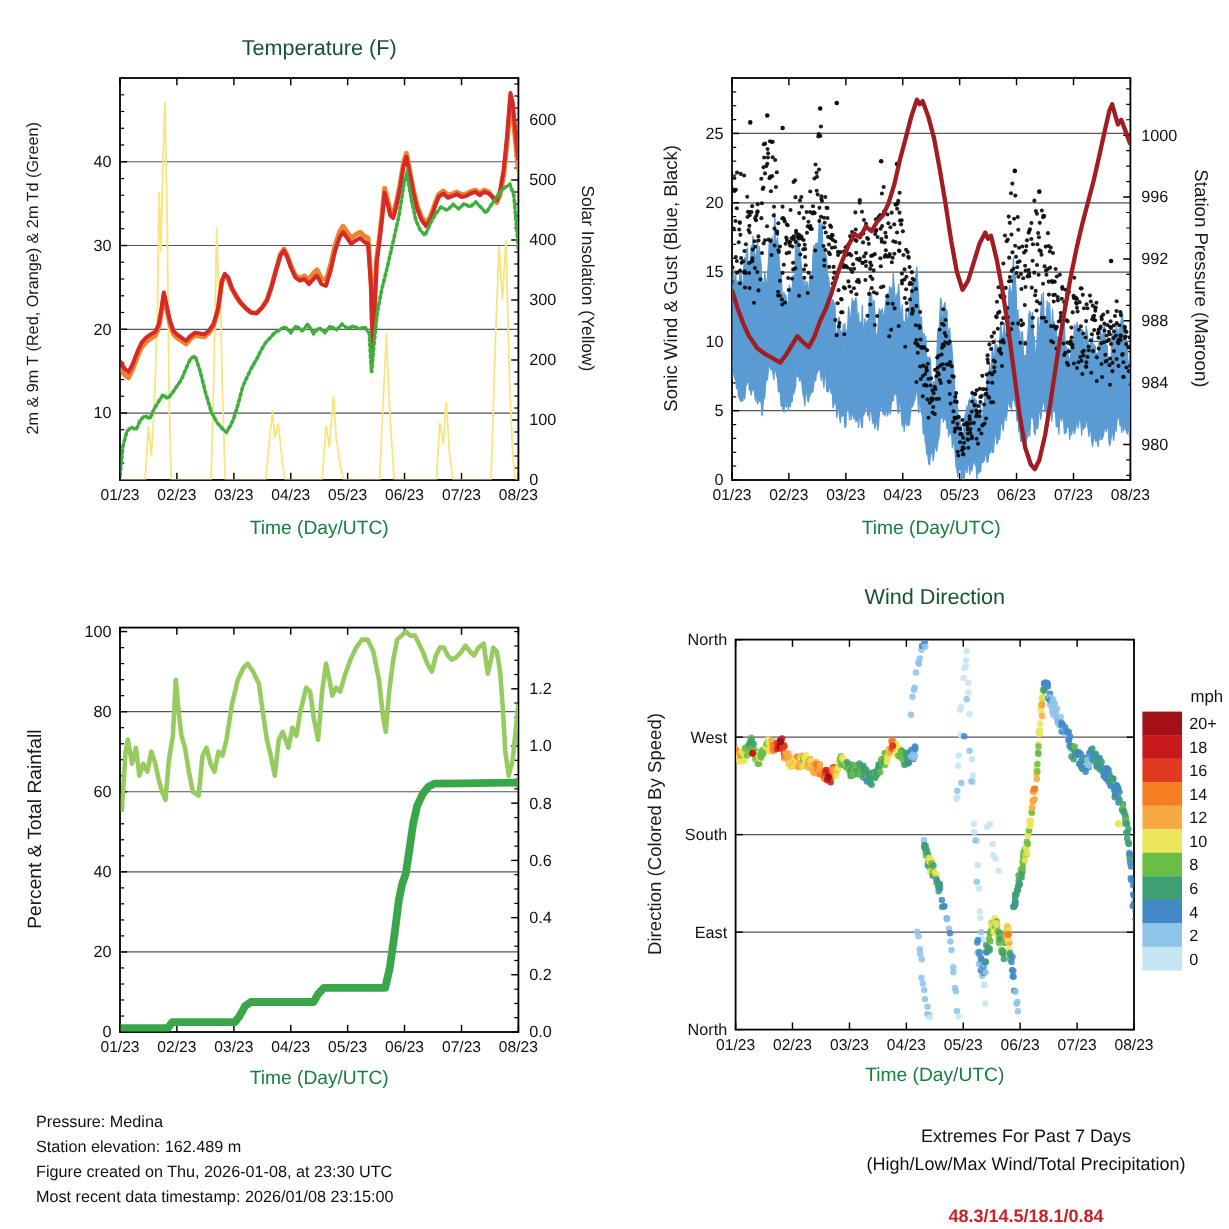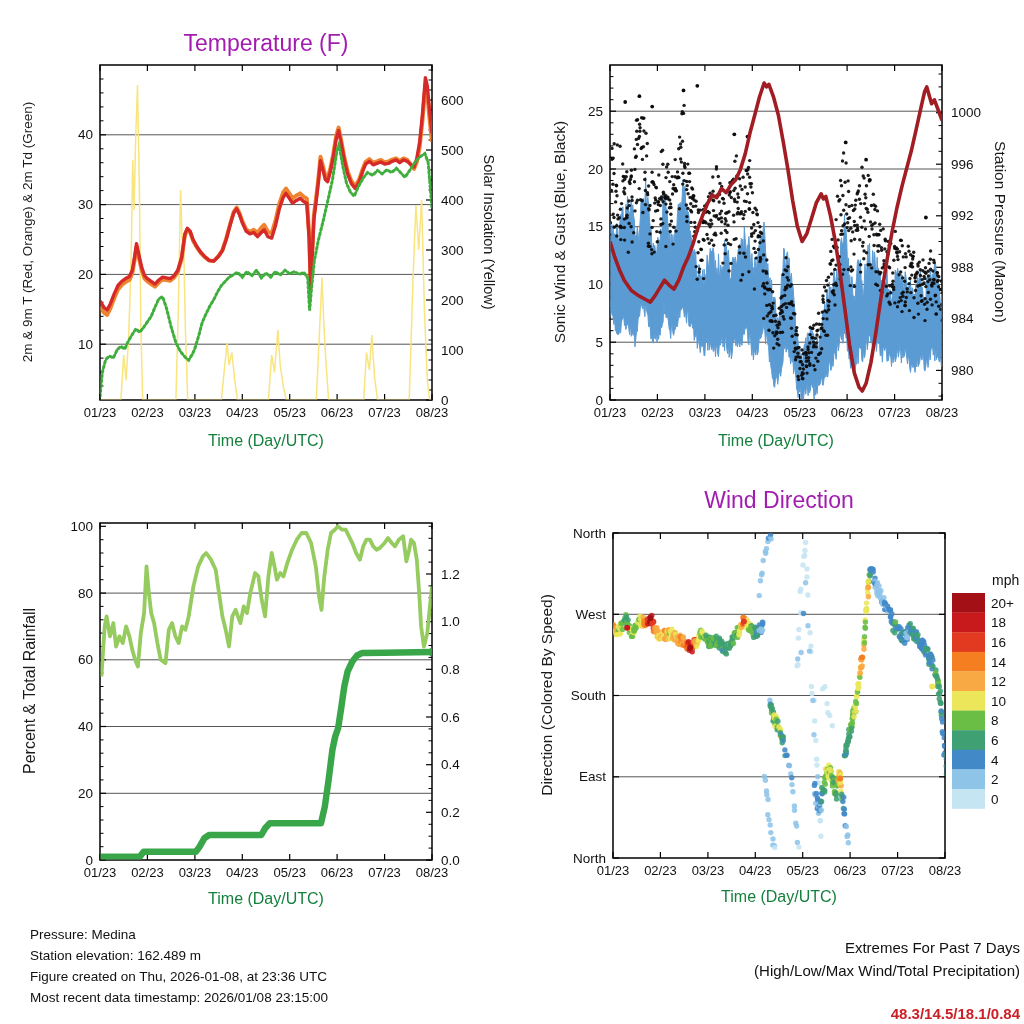--- a/index.html
+++ b/index.html
@@ -1,25 +1,25 @@
 <!DOCTYPE html>
 <html><head>
 <meta charset="utf-8">
 <style>
   html,body{margin:0;padding:0;background:#fff;}
   #canvas{position:relative;width:1024px;height:1024px;background:#fff;overflow:hidden;
           font-family:"Liberation Sans",sans-serif;color:#111;}
   #plot{position:absolute;left:0;top:0;}
   svg text{font-family:"Liberation Sans",sans-serif;}
-  .ttl{position:absolute;transform:translateX(-50%);font-size:23px;white-space:nowrap;color:#a21caf;}
+  .ttl{position:absolute;transform:translateX(-50%);font-size:18px;white-space:nowrap;color:#14532d;}
   .xlab{position:absolute;transform:translateX(-50%);font-size:16px;white-space:nowrap;color:#15803d;}
   .ylab{position:absolute;white-space:nowrap;color:#1a1a1a;transform:translate(-50%,-50%) rotate(-90deg);}
   .ylabR{transform:translate(-50%,-50%) rotate(90deg);}
   .footer{position:absolute;left:30px;top:924px;font-size:13.5px;line-height:21px;white-space:nowrap;}
-  .extremes{position:absolute;left:690px;top:936px;width:330px;text-align:right;font-size:15px;line-height:23px;}
+  .extremes{position:absolute;left:690px;top:936px;width:330px;text-align:center;font-size:15px;line-height:23px;}
   .extremes .vals{color:#cc2027;font-weight:bold;margin-top:20px;}
   .cbttl{position:absolute;left:992px;top:572px;font-size:14px;}
 </style>
 </head>
 <body>
 
 <div id="canvas">
   <svg id="plot" width="1024" height="1024" viewBox="0 0 1024 1024">
       <defs>
         <clipPath id="cp0">
@@ -2207,21 +2207,21 @@
   <div class="ylab" style="left:560px;top:232px;font-size:15.5px">Sonic Wind &amp; Gust (Blue, Black)</div>
   <div class="ylab ylabR" style="left:1000px;top:232px;font-size:15.5px">Station Pressure (Maroon)</div>
   <div class="ylab" style="left:30px;top:691px;font-size:16px">Percent &amp; Total Rainfall</div>
   <div class="ylab" style="left:547px;top:695px;font-size:15.5px">Direction (Colored By Speed)</div>
 
   <div class="cbttl">mph</div>
 
   <div class="footer">
     <div>Pressure: Medina</div>
     <div>Station elevation: 162.489 m</div>
-    <div>Figure created on Thu, 2026-01-08, at 23:36 UTC</div>
+    <div>Figure created on Thu, 2026-01-08, at 23:30 UTC</div>
     <div>Most recent data timestamp: 2026/01/08 23:15:00</div>
   </div>
 
   <div class="extremes">
     <div>Extremes For Past 7 Days</div>
     <div>(High/Low/Max Wind/Total Precipitation)</div>
     <div class="vals">48.3/14.5/18.1/0.84</div>
   </div>
 </div>
 

